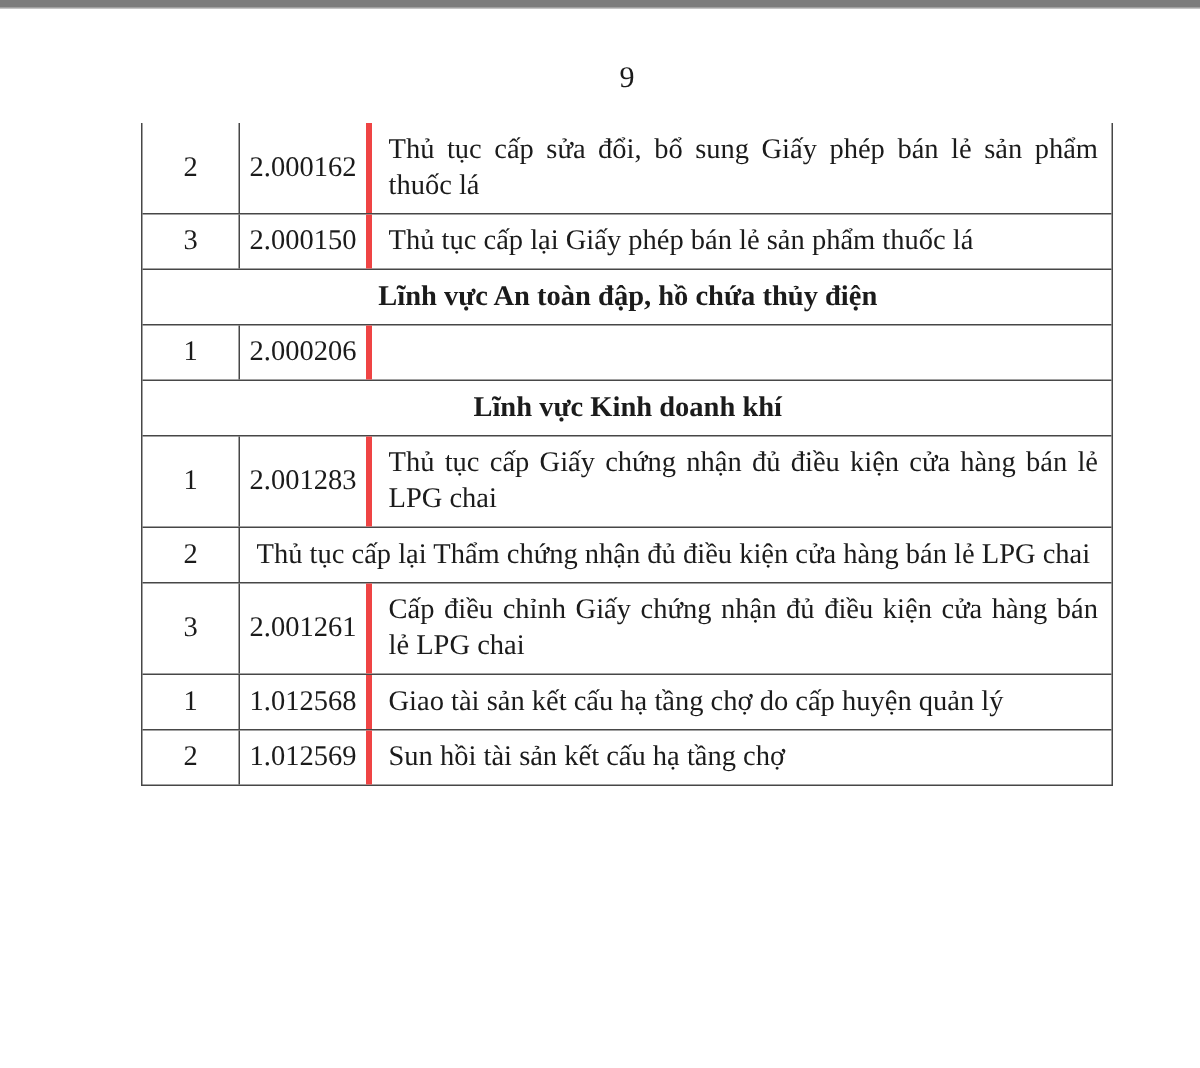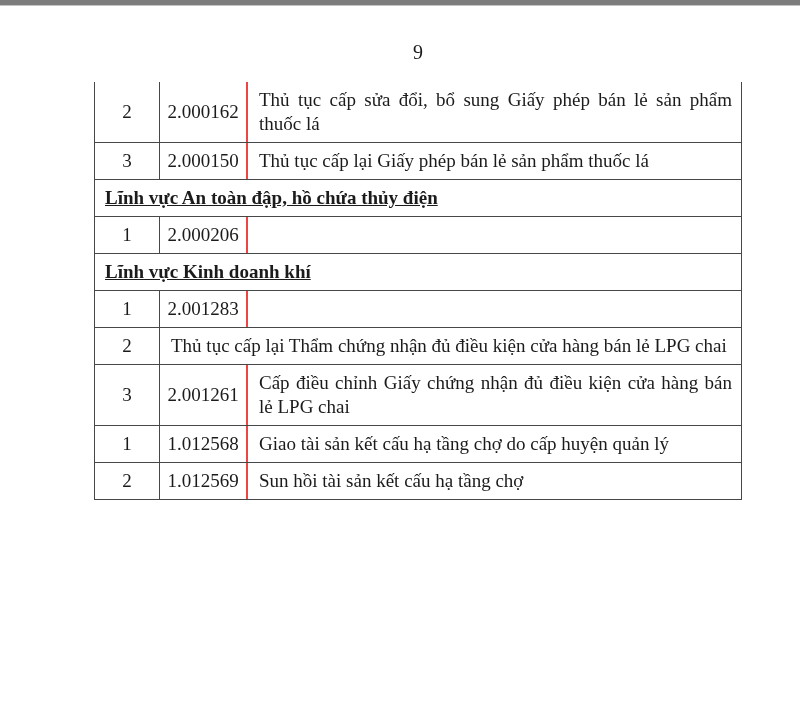--- a/index.html
+++ b/index.html
@@ -56,40 +56,39 @@
   }
   .cell.no {
     width: 65px;
     justify-content: center;
     border-right: 1px solid #474747;
     text-align: center;
   }
   .cell.code {
     width: 88px;
     justify-content: center;
-    border-right: 2px solid #ef4444;
+    border-right: 4px solid #ef4444;
     text-align: right;
   }
   .cell.name {
     flex: 1;
     padding-left: 11px;
     padding-right: 9px;
   }
   .cell.name .nm {
     width: 100%;
     text-align: justify;
   }
   .row.section {
     display: block;
     padding: 6px 9px 6px 10px;
   }
   .row.section .section-title {
     font-weight: bold;
-    text-align: left;
-    text-decoration: underline;
+    text-align: center;
   }
 </style>
 </head>
 <body>
 
 <div class="page">
   <div class="top-bar"></div>
   <div class="page-number">9</div>
   <div class="proc-table" id="proc-table">
       <div class="row item">
@@ -112,20 +111,23 @@
       <div class="row item">
     <div class="cell no">1</div>
     <div class="cell code">2.000206</div>
   </div>
       <div class="row section">
     <div class="section-title">Lĩnh vực Kinh doanh khí</div>
   </div>
       <div class="row item">
     <div class="cell no">1</div>
     <div class="cell code">2.001283</div>
+    <div class="cell name">
+      <div class="nm">Thủ tục cấp Giấy chứng nhận đủ điều kiện cửa hàng bán lẻ LPG chai</div>
+    </div>
   </div>
       <div class="row item">
     <div class="cell no">2</div>
     <div class="cell name">
       <div class="nm">Thủ tục cấp lại Thẩm chứng nhận đủ điều kiện cửa hàng bán lẻ LPG chai</div>
     </div>
   </div>
       <div class="row item">
     <div class="cell no">3</div>
     <div class="cell code">2.001261</div>

